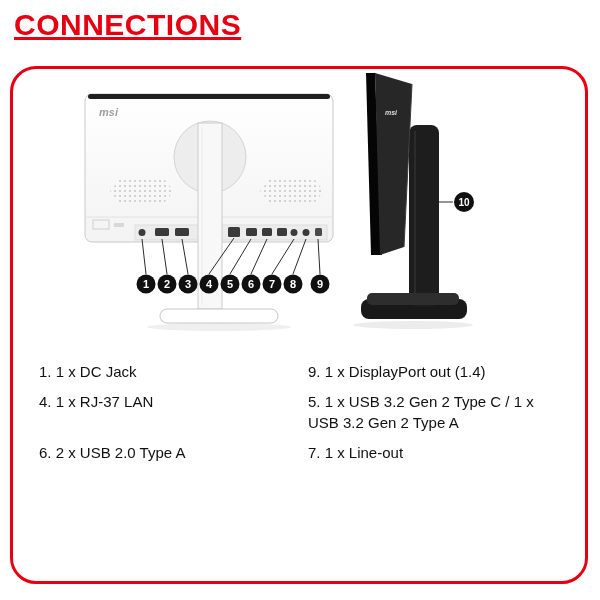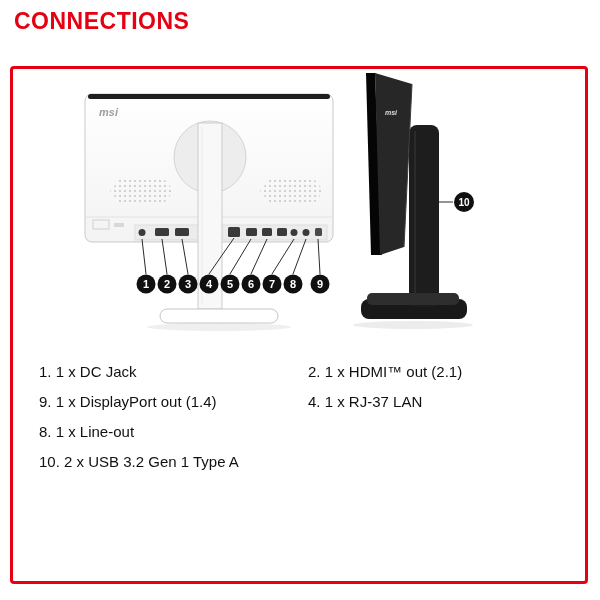--- a/index.html
+++ b/index.html
@@ -11,33 +11,34 @@
     overflow: hidden;
     font-family: "Liberation Sans", sans-serif;
     color: #111111;
   }
   .stage { position: relative; width: 600px; height: 600px; }
   .title {
     position: absolute;
     left: 14px;
     top: 8px;
     margin: 0;
-    font-size: 23px;
+    font-size: 30px;
     font-weight: 800;
     letter-spacing: 0.5px;
     color: #e60012;
+    text-decoration: underline;
   }
   .panel {
     position: absolute;
     left: 10px;
     top: 66px;
     width: 578px;
     height: 518px;
     border: 3px solid #e60012;
-    border-radius: 4px;
+    border-radius: 26px;
     box-sizing: border-box;
     background: #ffffff;
   }
   .figure { width: 572px; height: 290px; }
   .figure svg { display: block; }
   .legend {
     display: grid;
     grid-template-columns: 1fr 1fr;
     gap: 9px 10px;
     padding: 2px 18px 0 26px;
@@ -174,22 +175,22 @@
             <line x1="426" y1="133" x2="440" y2="133" stroke="#2b2b2b"></line>
             <circle cx="451" cy="133" r="10" fill="#101010"></circle>
             <text x="451" y="137" text-anchor="middle" font-size="10" font-weight="bold" fill="#ffffff">10</text>
           </g>
         </g>
       </svg>
     </div>
 
     <div class="legend">
       <div>1. 1 x DC Jack</div>
-      <div>2. 1 x HDMI™ out (2.1)</div>
       <div>9. 1 x DisplayPort out (1.4)</div>
       <div>4. 1 x RJ-37 LAN</div>
-      <div>8. 1 x Line-out</div>
+      <div>5. 1 x USB 3.2 Gen 2 Type C / 1 x USB 3.2 Gen 2 Type A</div>
+      <div>6. 2 x USB 2.0 Type A</div>
+      <div>7. 1 x Line-out</div>
       <div></div>
-      <div>10. 2 x USB 3.2 Gen 1 Type A</div>
     </div>
 
   </div>
 </div>
 
 </body></html>

